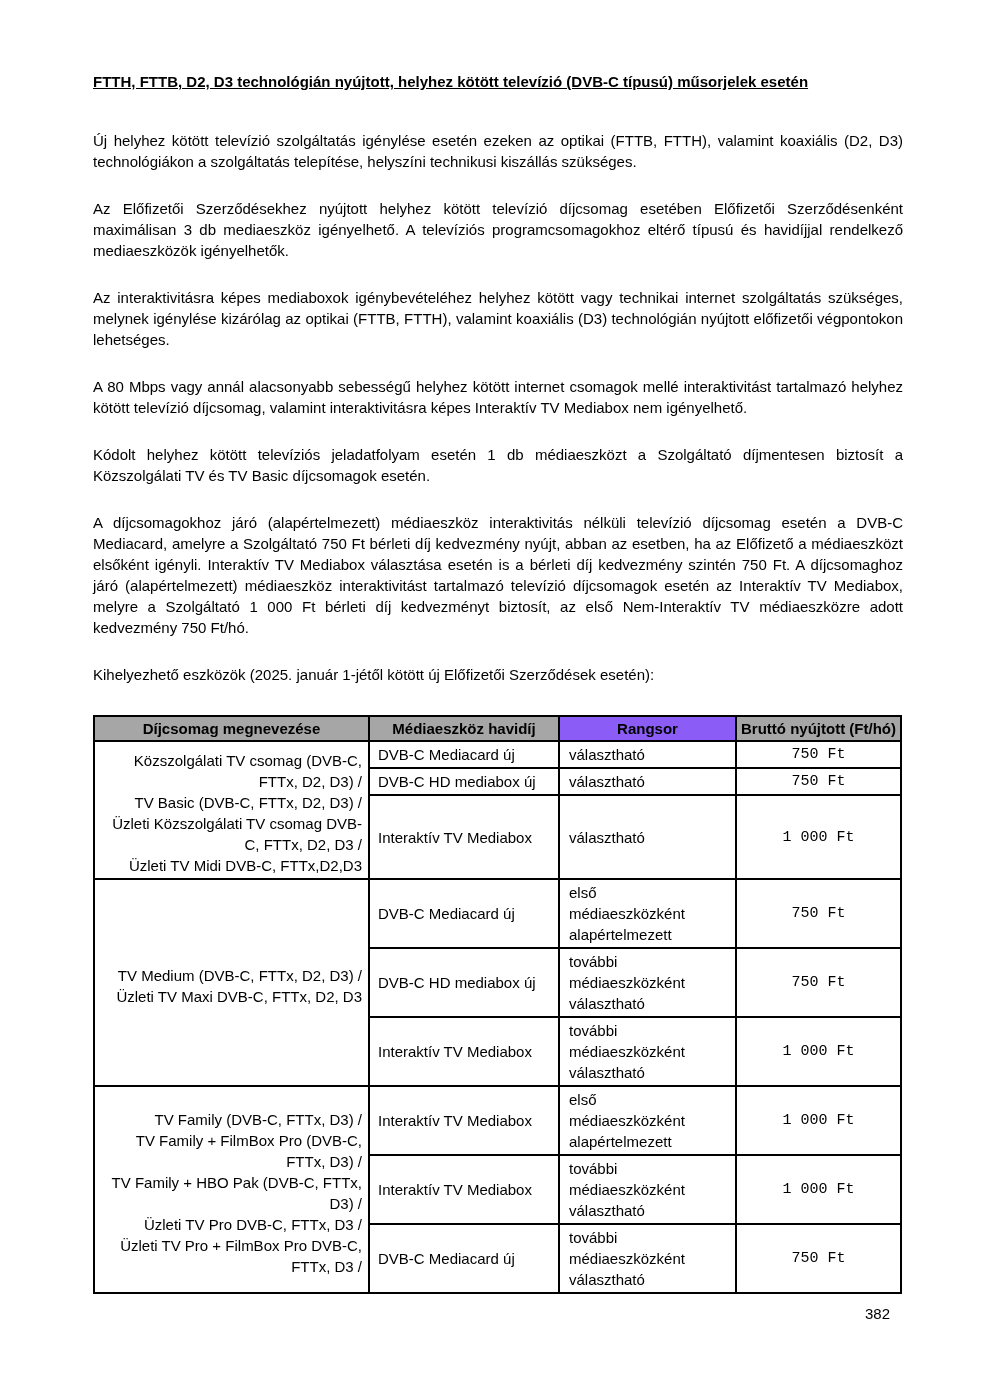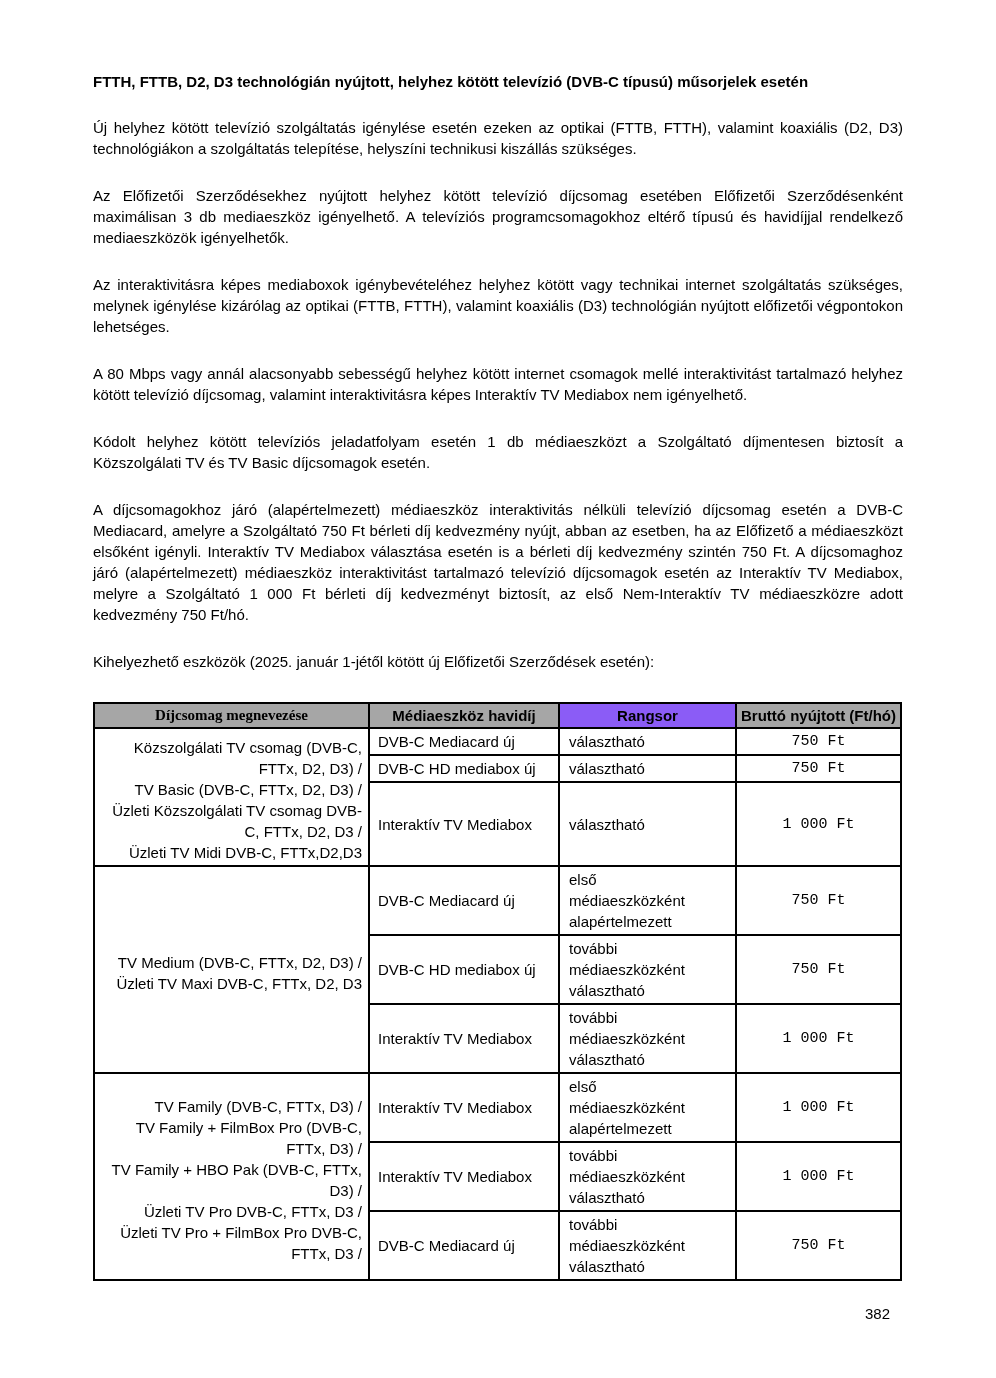--- a/index.html
+++ b/index.html
@@ -16,21 +16,22 @@
   }
   .page {
     position: absolute;
     left: 93px;
     top: 0;
     width: 810px;
     padding-top: 71px;
   }
   .doc-title {
     font-weight: bold;
-    margin-bottom: 25px;
+    margin-bottom: 38px;
+    text-decoration: underline;
   }
   .para {
     text-align: justify;
     margin-bottom: 26px;
   }
   .table-intro {
     text-align: justify;
     margin-bottom: 30px;
   }
   table.fees {
@@ -94,21 +95,21 @@
 
   <table class="fees">
     <colgroup>
       <col style="width:275px">
       <col style="width:190px">
       <col style="width:177px">
       <col style="width:165px">
     </colgroup>
     <thead>
       <tr>
-        <th style="background: rgb(166, 166, 166); font-family: Liberation Serif, serif;">Díjcsomag megnevezése</th>
+        <th style="background: rgb(166, 166, 166);">Díjcsomag megnevezése</th>
         <th style="background: rgb(166, 166, 166);">Médiaeszköz havidíj</th>
         <th style="background: #8b5cf6;">Rangsor</th>
         <th style="background: rgb(166, 166, 166);">Bruttó nyújtott (Ft/hó)</th>
       </tr>
     </thead>
     <tbody>
 
       <tr class="slim">
         <td class="pkg" rowspan="3">Közszolgálati TV csomag (DVB-C, FTTx, D2, D3) /
 TV Basic (DVB-C, FTTx, D2, D3) /

